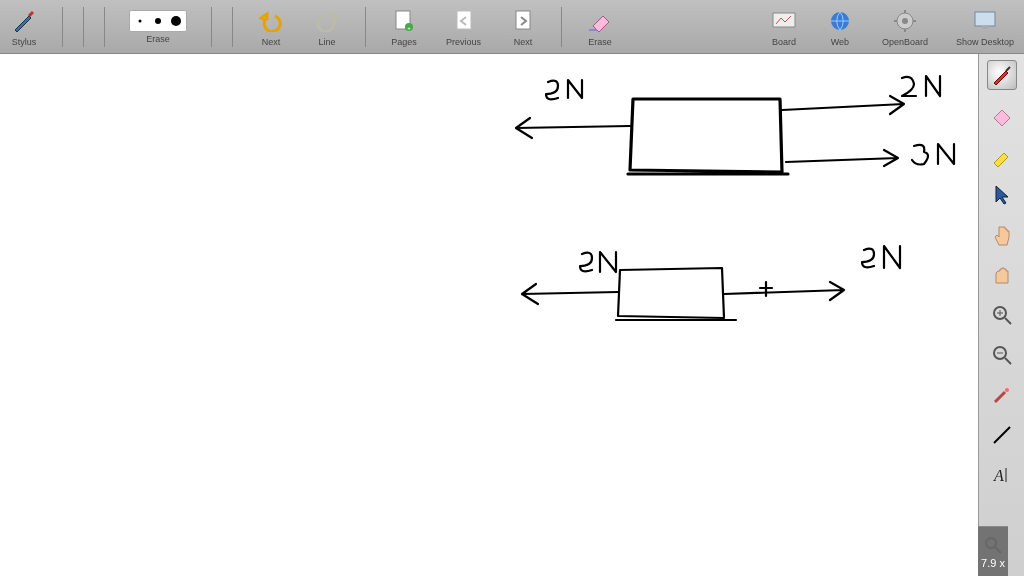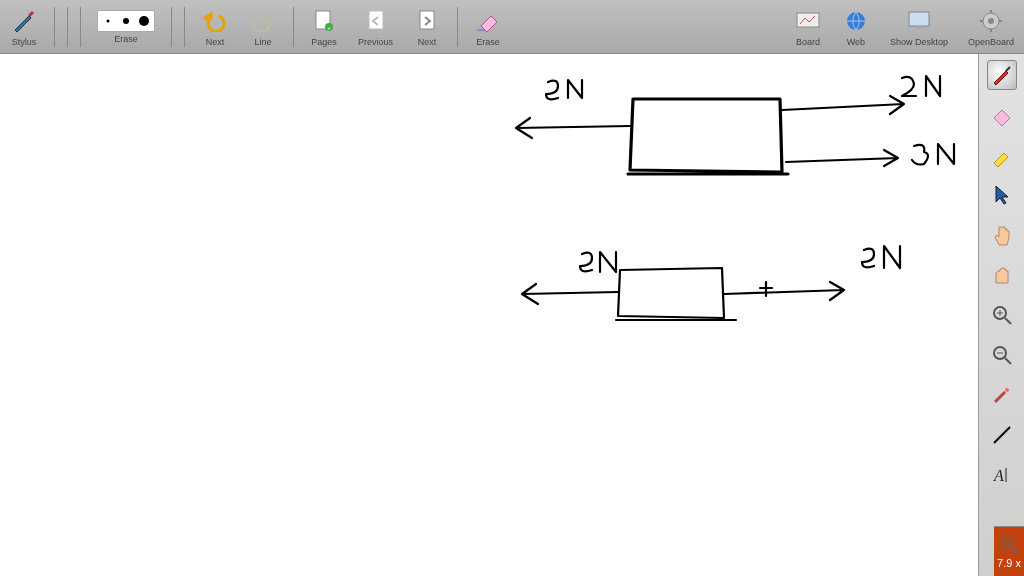--- a/index.html
+++ b/index.html
@@ -12,21 +12,21 @@
     position: relative;
   }
   
   .toolbar {
     height: 54px;
     background: linear-gradient(#c0c0c0, #a9a9a9);
     border-bottom: 1px solid #888;
     display: flex;
     align-items: center;
     padding: 0 4px;
-    gap: 8px;
+    gap: 16px;
   }
   .tool-group {
     display: flex;
     flex-direction: column;
     align-items: center;
     padding: 2px 6px;
     height: 100%;
     justify-content: center;
     gap: 2px;
   }
@@ -99,25 +99,25 @@
     background: linear-gradient(#e8e8e8,#d4d4d4);
     border: 1px solid #aaa;
     border-right: none;
     border-radius: 3px 0 0 3px;
     display:flex;align-items:center;justify-content:center;
     font-size:9px;color:#555;
   }
   
   .zoom-badge {
     position: absolute;
-    right: 0;
+    right: 16px;
     bottom: 0;
     width: 30px;
     height: 50px;
-    background: #c2410c;
+    background: #737373;
     border-top: 1px solid #888;
     display: flex;
     flex-direction: column;
     align-items: center;
     justify-content: center;
     font-size: 11px;
     color: #fff;
     gap: 2px;
   }
   
@@ -263,44 +263,44 @@
           <circle cx="12" cy="12" r="9" fill="#3a7bd5"></circle>
           <path d="M3 12 H21 M12 3 A14 14 0 0 1 12 21 M12 3 A14 14 0 0 0 12 21" stroke="#9cf" fill="none"></path>
         </svg>
     </div>
     <span class="tool-label">Web</span>
   </div>
 
 
   <div class="tool-group">
     <div class="tool-icon">
-      <svg width="26" height="24" viewBox="0 0 26 24">
-          <rect x="3" y="3" width="20" height="14" fill="#cde" stroke="#789"></rect>
-          <rect x="10" y="17" width="6" height="3" fill="#aaa"></rect>
-        </svg>
-    </div>
-    <span class="tool-label">Show Desktop</span>
-  </div>
-
-  <div class="tool-group">
-    <div class="tool-icon">
       <svg width="24" height="24" viewBox="0 0 24 24">
           <circle cx="12" cy="12" r="8" fill="#ccc" stroke="#888"></circle>
           <circle cx="12" cy="12" r="3" fill="#888"></circle>
           <g stroke="#888" stroke-width="2">
             <line x1="12" y1="1" x2="12" y2="4"></line>
             <line x1="12" y1="20" x2="12" y2="23"></line>
             <line x1="1" y1="12" x2="4" y2="12"></line>
             <line x1="20" y1="12" x2="23" y2="12"></line>
           </g>
         </svg>
     </div>
     <span class="tool-label">OpenBoard</span>
   </div>
 
+  <div class="tool-group">
+    <div class="tool-icon">
+      <svg width="26" height="24" viewBox="0 0 26 24">
+          <rect x="3" y="3" width="20" height="14" fill="#cde" stroke="#789"></rect>
+          <rect x="10" y="17" width="6" height="3" fill="#aaa"></rect>
+        </svg>
+    </div>
+    <span class="tool-label">Show Desktop</span>
+  </div>
+
 </div>
 
 <div class="left-stub">▶</div>
 
 <div class="right-stub">◀</div>
 <div class="right-panel">
   <div class="rp-item active">
     <svg width="24" height="24" viewBox="0 0 24 24">
         <path d="M4 20 L16 8 L18 10 L6 22 Z" fill="#c33" stroke="#800"></path>
         <path d="M16 8 L20 4" stroke="#333" stroke-width="2"></path>

